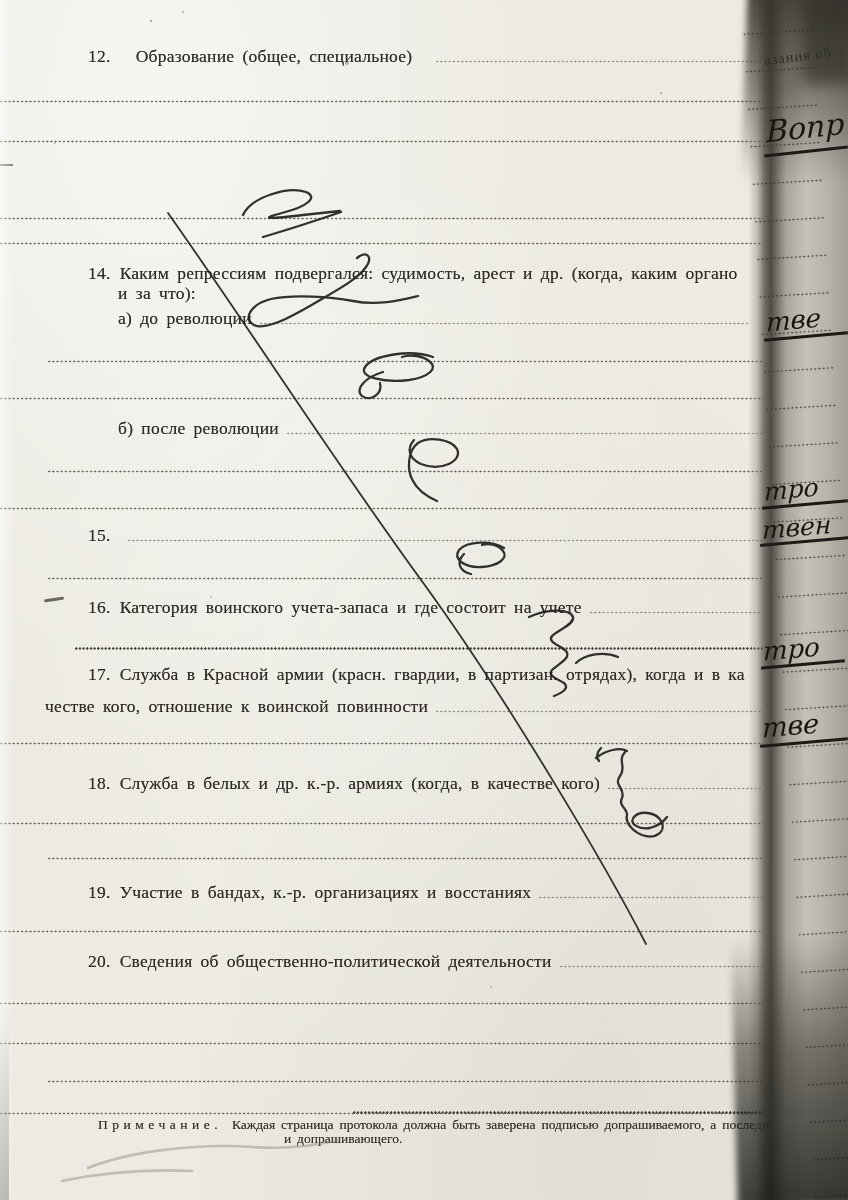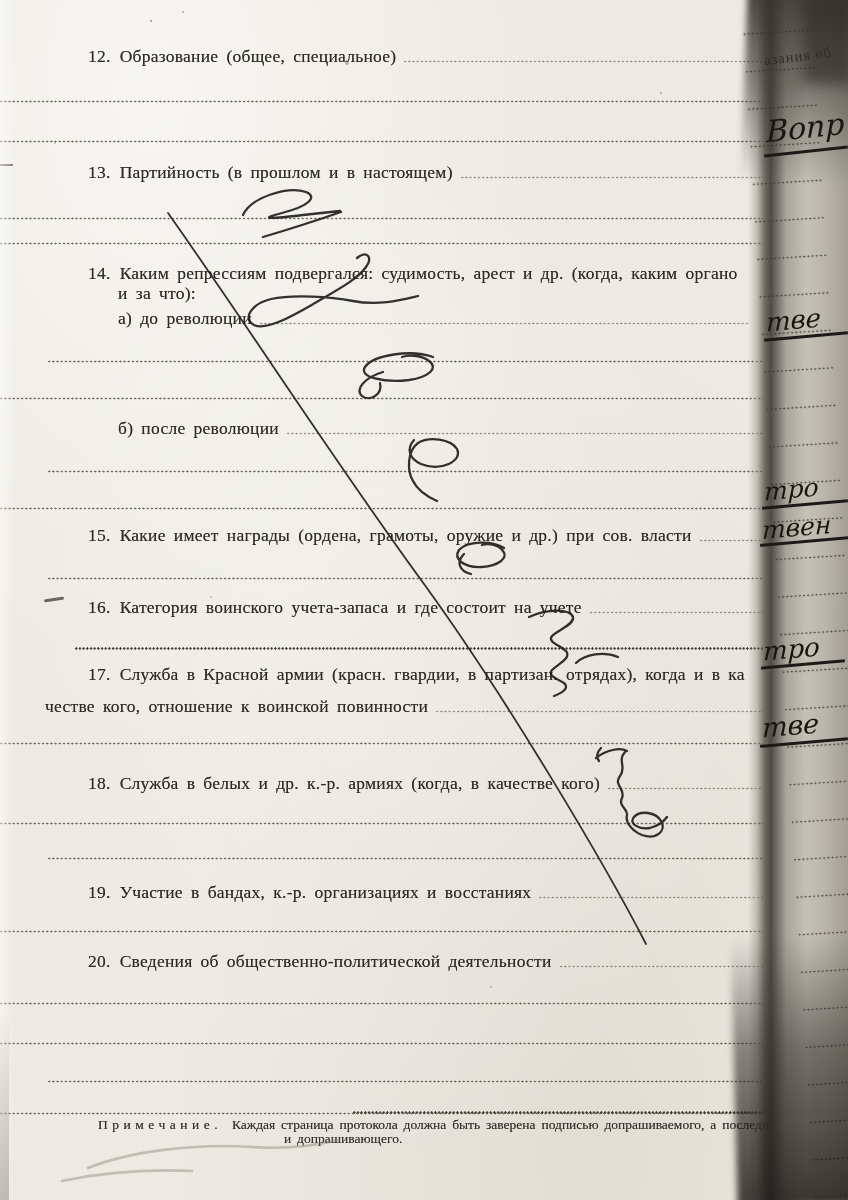--- a/index.html
+++ b/index.html
@@ -95,51 +95,45 @@
   <div class="line" style="left:0;top:742px;width:763px;"></div>
   <div class="line" style="left:0;top:822px;width:763px;"></div>
   <div class="line" style="left:48px;top:857px;width:715px;"></div>
   <div class="line" style="left:0;top:930px;width:763px;"></div>
   <div class="line" style="left:0;top:1002px;width:763px;"></div>
   <div class="line" style="left:0;top:1042px;width:763px;"></div>
   <div class="line" style="left:48px;top:1080px;width:715px;"></div>
   <div class="line" style="left:0;top:1112px;width:763px;"></div>
   <div class="line dark" style="left:353px;top:1111px;width:410px;"></div>
 
-  <div class="row" style="left:88px;top:46px;right:85px;">
+  <div class="row" style="left:88px;top:46px;right:85px;gap:16px;">
     <span class="num">12.</span>
     <span>Образование (общее, специальное)</span>
     <span class="lead"></span>
   </div>
 
-  <div class="row" style="left:88px;top:162px;right:85px;">
-    <span class="num">13.</span>
-    <span>Партийность (в прошлом и в настоящем)</span>
-    <span class="lead"></span>
-  </div>
 
   <div class="row" style="left:88px;top:257px;margin-top:6px;">
     <span class="num">14.</span>
     <span>Каким репрессиям подвергался: судимость, арест и др. (когда, каким органо</span>
   </div>
   <div class="row" style="left:118px;top:283px;font-family:Liberation Serif, serif;">
     <span>и за что):</span>
   </div>
   <div class="row" style="left:118px;top:308px;right:99px;">
     <span>а) до революции</span>
     <span class="lead"></span>
   </div>
   <div class="row" style="left:118px;top:418px;right:85px;">
     <span>б) после революции</span>
     <span class="lead"></span>
   </div>
 
   <div class="row" style="left:88px;top:525px;right:85px;">
     <span class="num">15.</span>
-    <span>Какие имеет награды (ордена, грамоты, оружие и др.) при сов. власти</span>
     <span class="lead"></span>
   </div>
 
   <div class="row" style="left:88px;top:597px;right:85px;">
     <span class="num">16.</span>
     <span>Категория воинского учета-запаса и где состоит на учете</span>
     <span class="lead"></span>
   </div>
 
   <div class="row" style="left:88px;top:664px;">

